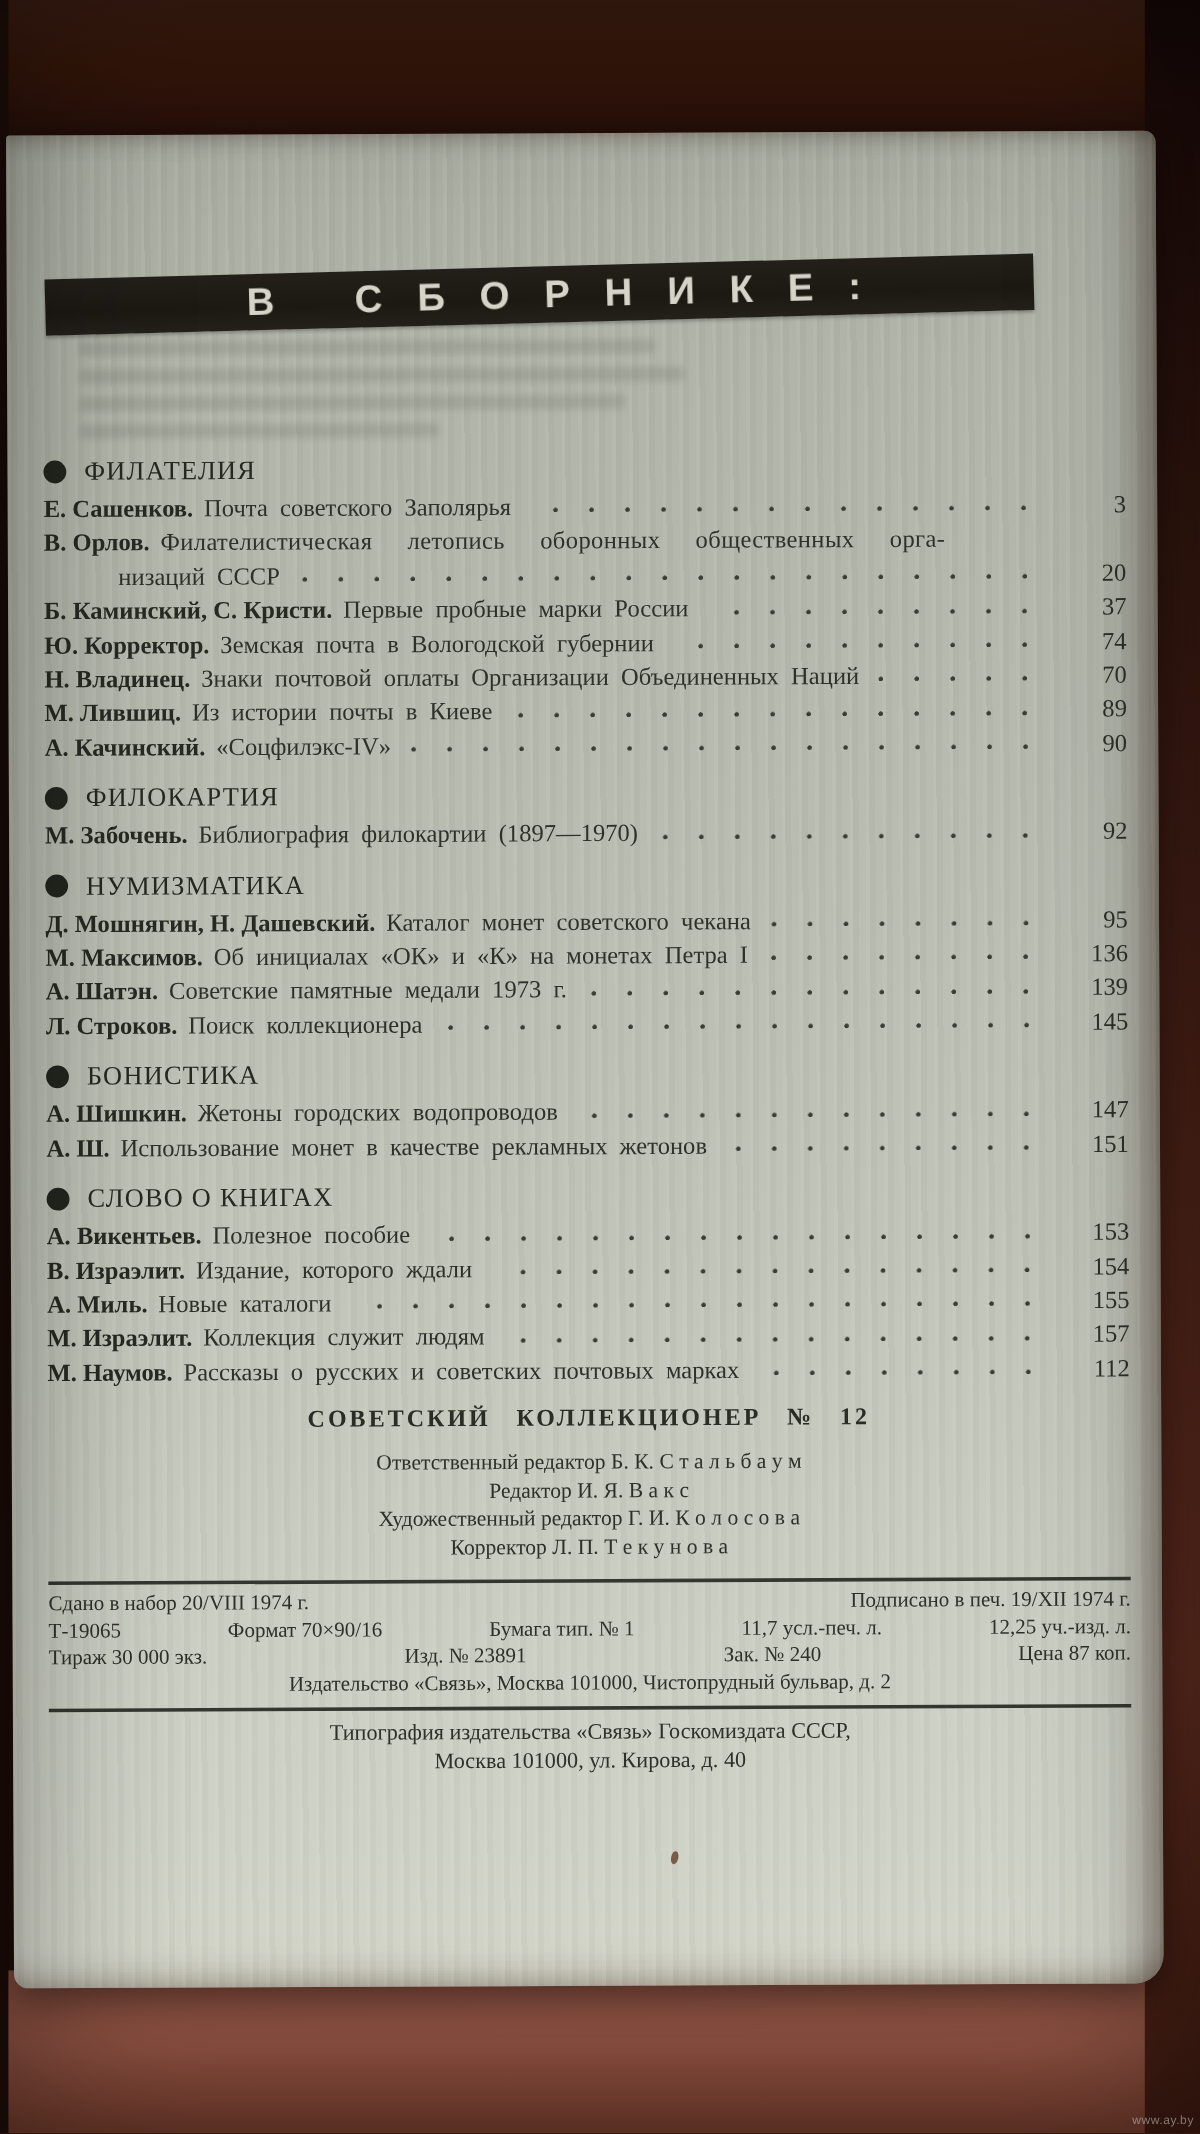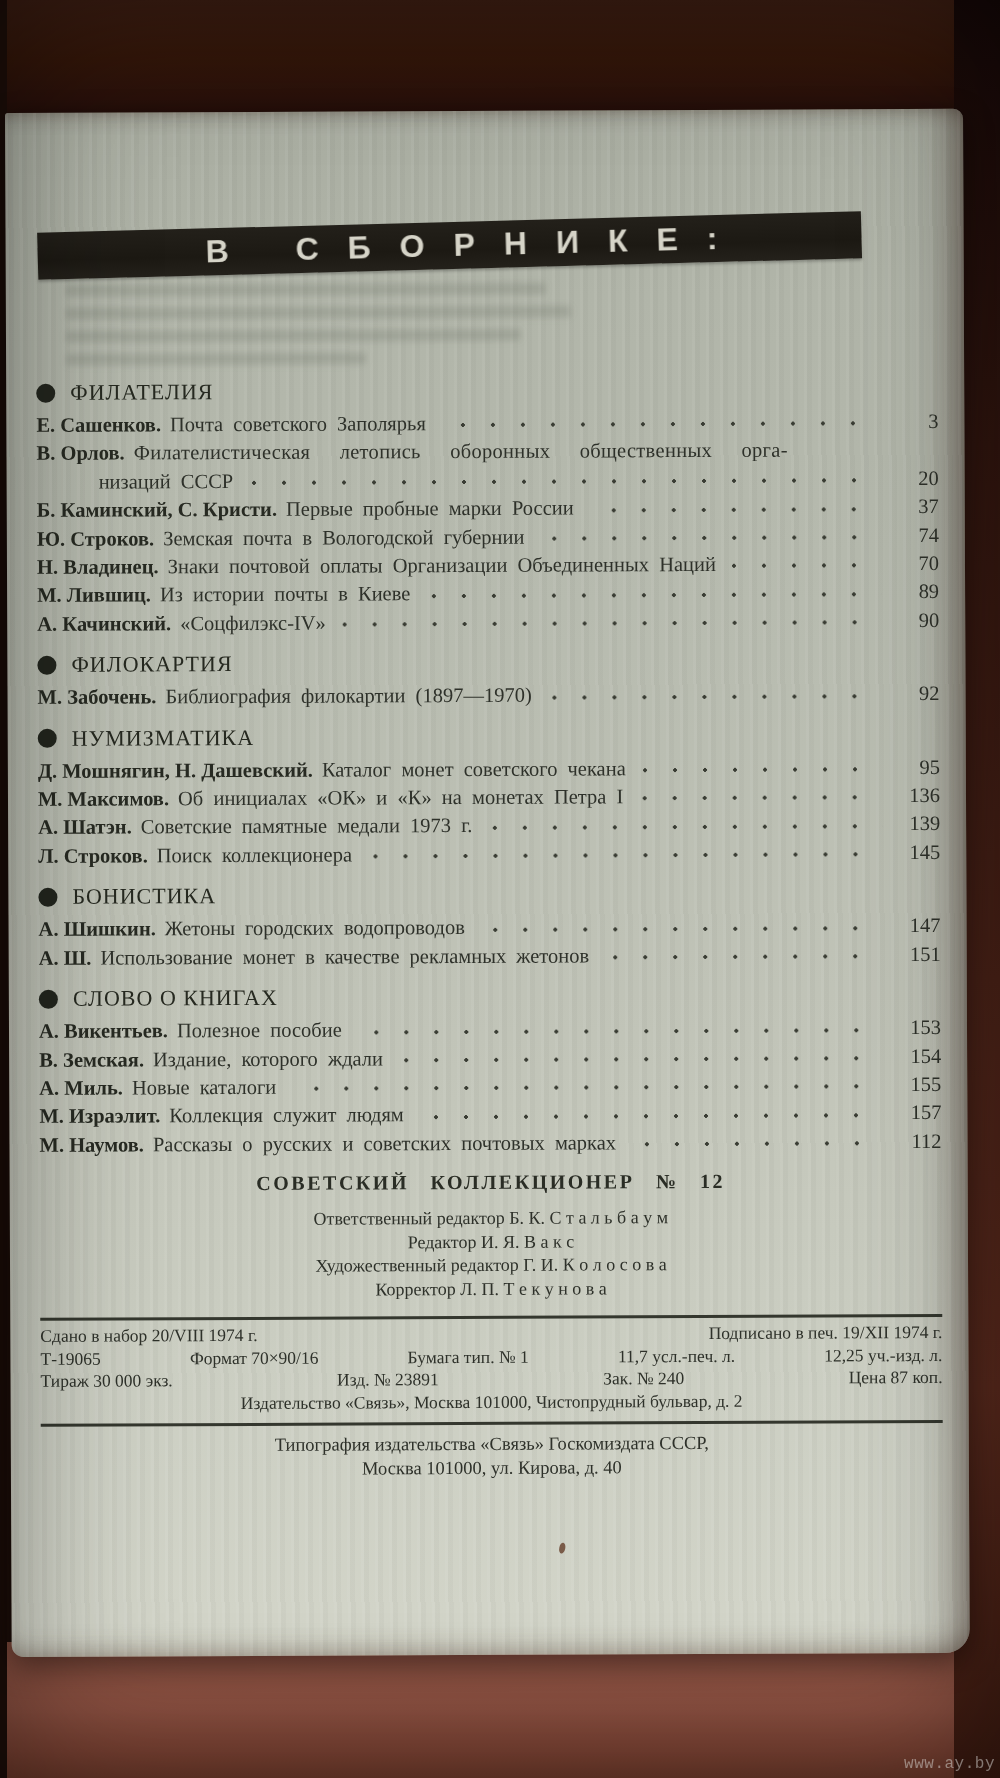--- a/index.html
+++ b/index.html
@@ -23,21 +23,21 @@
   .bg-bottom {
     position:absolute; left:0; top:1642px; width:1000px; height:136px;
     background:linear-gradient(180deg,#8f5444 0%,#8a4f40 50%,#7c4334 80%,#6e3a2b 100%);
   }
   .vignette {
     position:absolute; inset:0; z-index:40; pointer-events:none;
     box-shadow:inset 0 0 150px rgba(0,0,0,0.42);
   }
   .watermark {
     position:absolute; right:5px; bottom:5px; z-index:50;
-    font-family:Liberation Mono, monospace; font-size:16px;
+    font-family:Liberation Sans, sans-serif; font-size:10px;
     color:rgba(220,220,215,0.5); letter-spacing:.5px;
   }
   
   .page {
     position:absolute; left:5px; top:113px; width:958px; height:1544px; z-index:10;
     transform:rotate(-0.25deg); transform-origin:top left;
     background:linear-gradient(180deg,#a9ada1 0%,#b1b5a9 12%,#b7bbaf 32%,#c1c4b8 60%,#cccfc3 83%,#d3d5c9 100%);
     border-radius:3px 10px 24px 12px;
     box-shadow:
       inset -30px 0 36px -22px rgba(45,22,14,0.5),
@@ -148,21 +148,21 @@
         <span class="leader"></span>
         <span class="toc-page">20</span>
       </div>
       <div class="toc-row">
         <span class="toc-author">Б. Каминский, С. Кристи.</span>
         <span class="toc-title">Первые пробные марки России</span>
         <span class="leader"></span>
         <span class="toc-page">37</span>
       </div>
       <div class="toc-row">
-        <span class="toc-author">Ю. Строков.</span>
+        <span class="toc-author">Ю. Корректор.</span>
         <span class="toc-title">Земская почта в Вологодской губернии</span>
         <span class="leader"></span>
         <span class="toc-page">74</span>
       </div>
       <div class="toc-row">
         <span class="toc-author">Н. Владинец.</span>
         <span class="toc-title">Знаки почтовой оплаты Организации Объединенных Наций</span>
         <span class="leader"></span>
         <span class="toc-page">70</span>
       </div>
@@ -240,21 +240,21 @@
         <span class="bullet"></span>
         <span>СЛОВО О КНИГАХ</span>
       </div>
       <div class="toc-row">
         <span class="toc-author">А. Викентьев.</span>
         <span class="toc-title">Полезное пособие</span>
         <span class="leader"></span>
         <span class="toc-page">153</span>
       </div>
       <div class="toc-row">
-        <span class="toc-author">В. Земская.</span>
+        <span class="toc-author">В. Израэлит.</span>
         <span class="toc-title">Издание, которого ждали</span>
         <span class="leader"></span>
         <span class="toc-page">154</span>
       </div>
       <div class="toc-row">
         <span class="toc-author">А. Миль.</span>
         <span class="toc-title">Новые каталоги</span>
         <span class="leader"></span>
         <span class="toc-page">155</span>
       </div>

